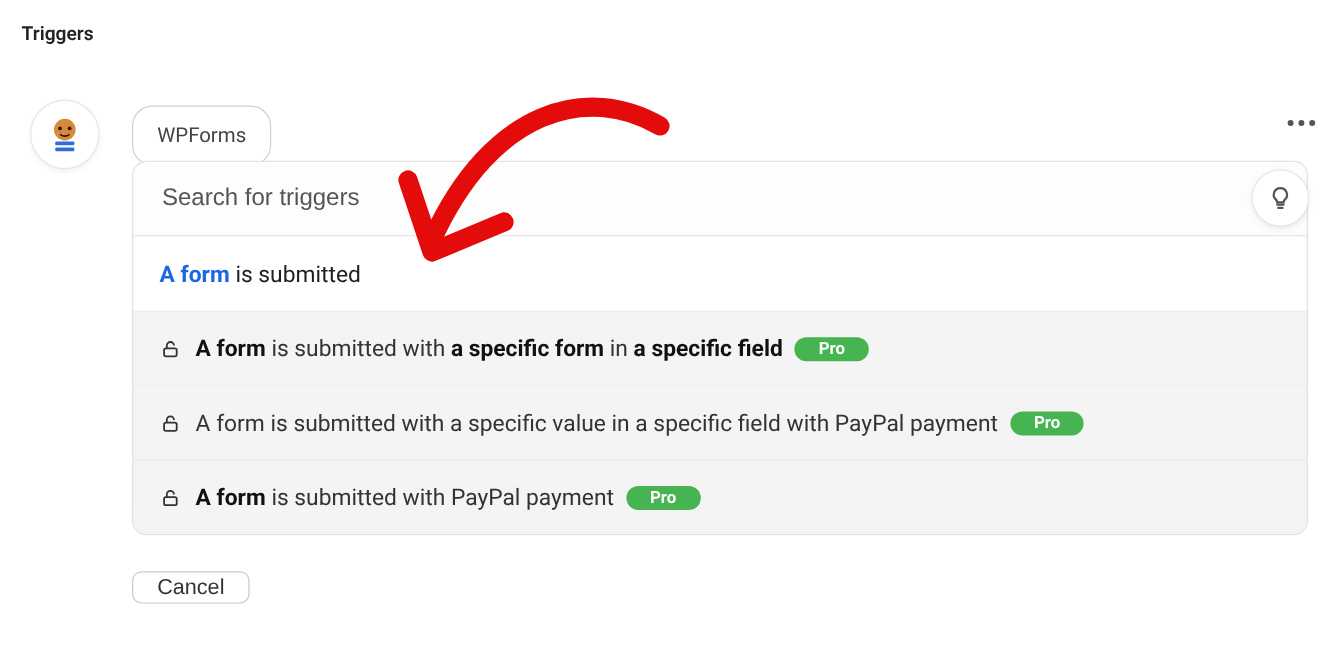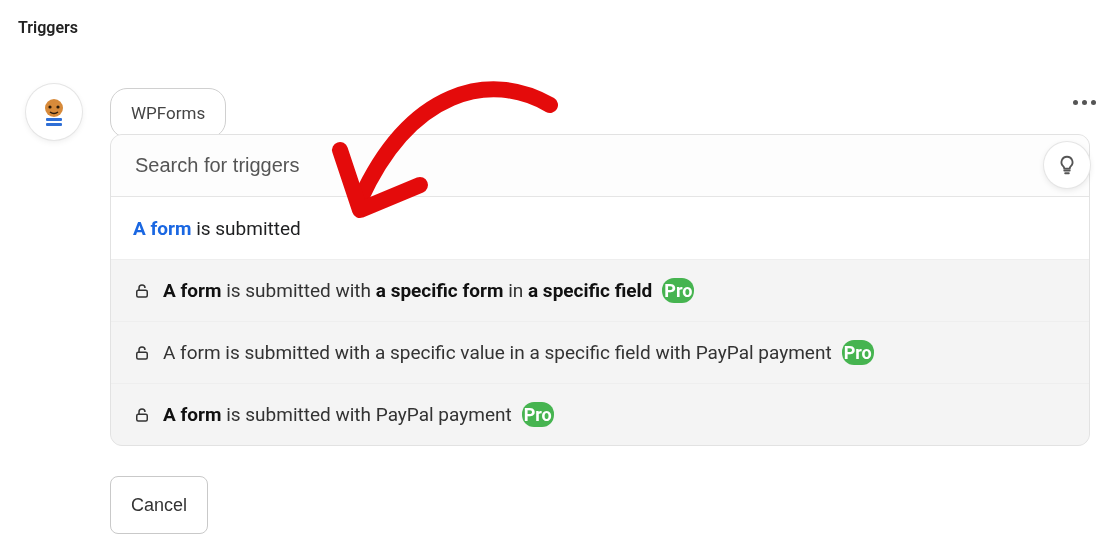--- a/index.html
+++ b/index.html
@@ -89,30 +89,30 @@
     width:18px; height:18px;
     margin-right:12px;
     flex-shrink:0;
   }
   .row b{ font-weight:700; color:#111;}
   .row .link{ color:#1a67e2; font-weight:700;}
   .row span.txt{ white-space:pre; }
   .probadge{
     background:#46b450;
     color:#fff;
-    font-size:18px;
+    font-size:14px;
     font-weight:700;
-    padding:2px 2px;
+    padding:2px 20px;
     border-radius:12px;
     margin-left:10px;
   }
   .cancel{
     position:absolute;
     left:110px; top:476px;
-    height:58px;
+    height:27px;
     padding:0 20px;
     border:1px solid #c9c9c9;
     border-radius:8px;
     background:#fff;
     font-size:18px;
     color:#333;
     cursor:pointer;
   }
   .hint{
     position:absolute;

